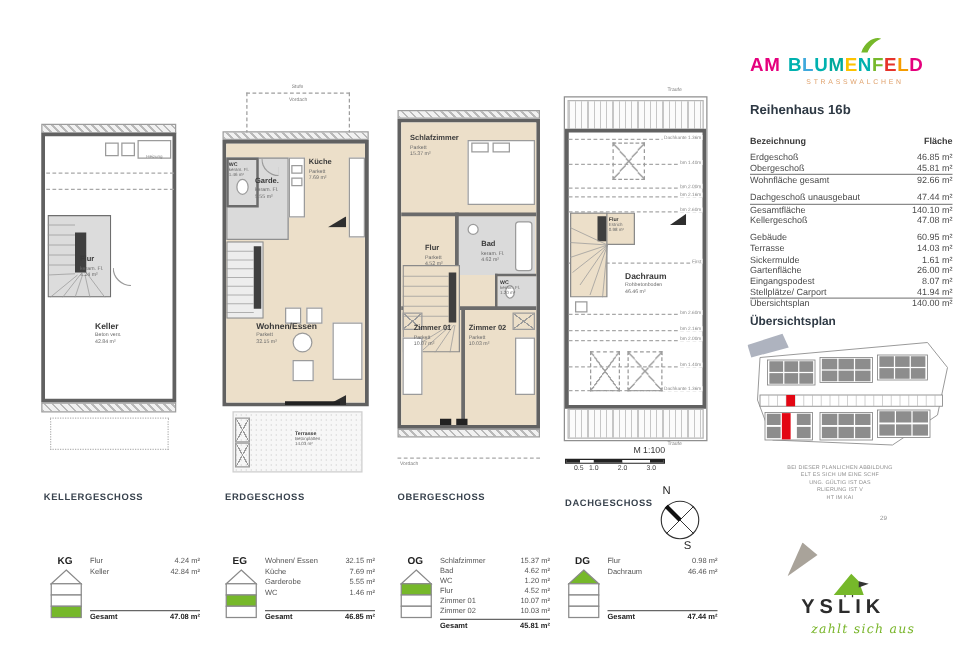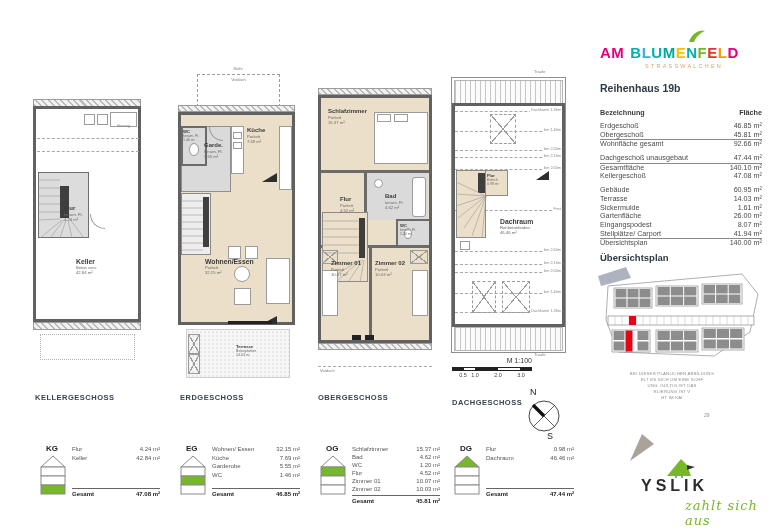--- a/index.html
+++ b/index.html
@@ -45,21 +45,21 @@
   .sheet-title{font-size:10.5px;font-weight:bold;color:#2e3944;}
   .at{font-size:7.2px;color:#4b4b4b;width:162px;}
   .at-h{display:flex;justify-content:space-between;font-weight:bold;margin-bottom:5px;color:#3a3a3a;}
   .at-row{display:flex;justify-content:space-between;height:8.7px;line-height:8.7px;}
   .at-row.rule{border-bottom:.5px solid #8a8a8a;}
   .at-sp{height:5px;}
   .ut{font-size:9.5px;font-weight:bold;color:#2e3944;}
   .disc{font-size:4.3px;line-height:6px;color:#8f8f8f;text-align:center;letter-spacing:.2px;}
   .pageno{font-size:5px;color:#8f8f8f;}
   .brand{font-size:16px;font-weight:bold;letter-spacing:4px;color:#2c2c2c;}
-  .tagline{font-family:"DejaVu Serif",serif;font-style:italic;font-size:13px;letter-spacing:1px;margin-left:36px;}
+  .tagline{font-family:"DejaVu Serif",serif;font-style:italic;font-size:10px;letter-spacing:1px;}
   
   .sc-label{font-size:7px;color:#333;text-align:right;width:82px;}
   .sbar{display:flex;height:3.5px;border:.5px solid #222;box-sizing:border-box;width:80px;}
   .sseg{height:100%;}
   .stick{position:absolute;font-size:5.5px;color:#444;transform:translateX(-50%);}
   
   .legend{position:absolute;width:126px;height:70px;}
   .l-code{position:absolute;left:8px;top:0;font-weight:bold;font-size:8px;color:#222;}
   .l-icon{position:absolute;left:2px;top:11px;}
   .l-rows{position:absolute;left:34px;top:1px;width:88px;font-size:6px;color:#555;line-height:8.6px;}
@@ -373,21 +373,21 @@
       <span style="color: rgb(253, 195, 0);">E</span>
       <span style="color: rgb(0, 177, 175);">N</span>
       <span style="color: rgb(118, 184, 42);">F</span>
       <span style="color: rgb(230, 51, 42);">E</span>
       <span style="color: rgb(245, 156, 0);">L</span>
       <span style="color: rgb(229, 0, 125);">D</span>
     </div>
     <div class="logo-sub" style="width:140px;margin-left:14px;margin-top:2px;">STRASSWALCHEN</div>
   </div>
 
-  <div class="abs sheet-title" style="left:600px;top:82px;">Reihenhaus 19b</div>
+  <div class="abs sheet-title" style="left:600px;top:82px;">Reihenhaus 16b</div>
 
   <div class="abs at" style="left:600px;top:108px;">
     <div class="at-h">
       <span>Bezeichnung</span>
       <span>Fläche</span>
     </div>
     <div class="at-row">
         <span>Erdgeschoß</span>
         <span>46.85 m²</span>
       </div>

